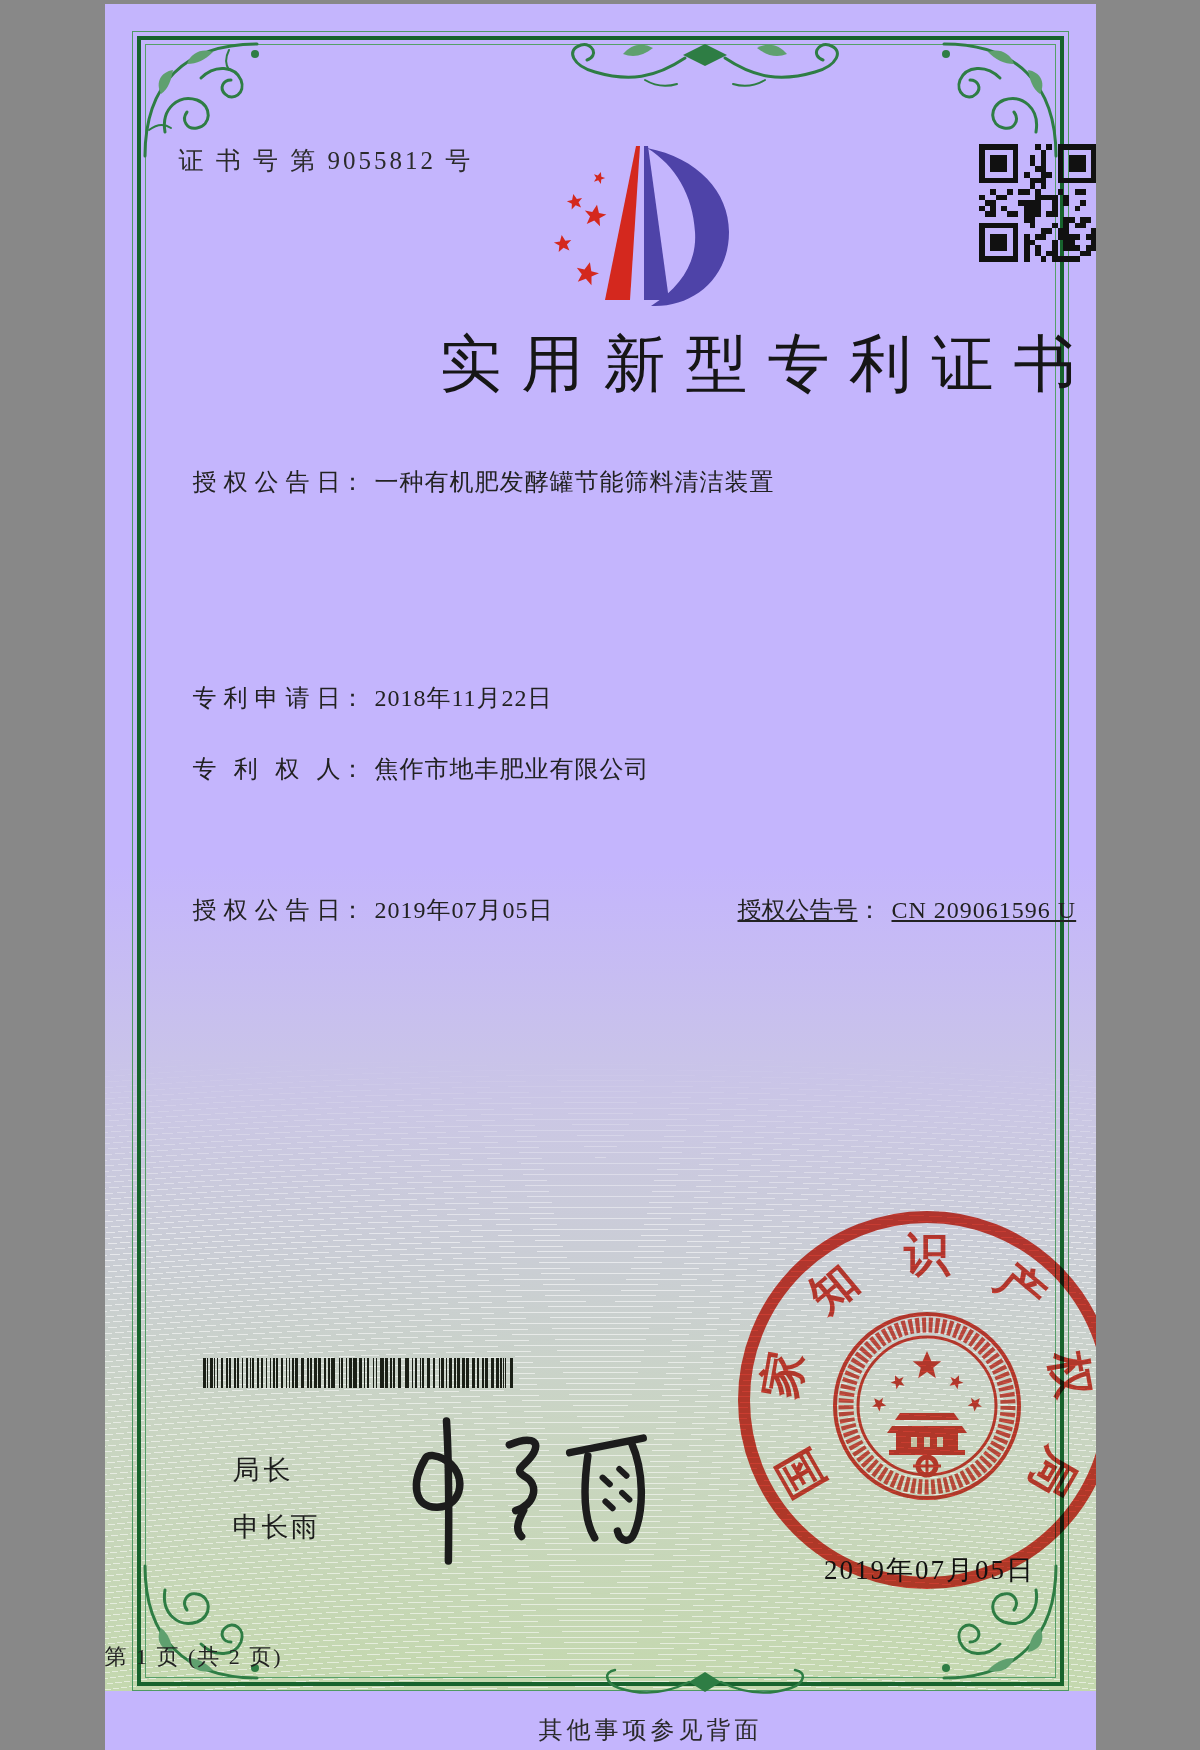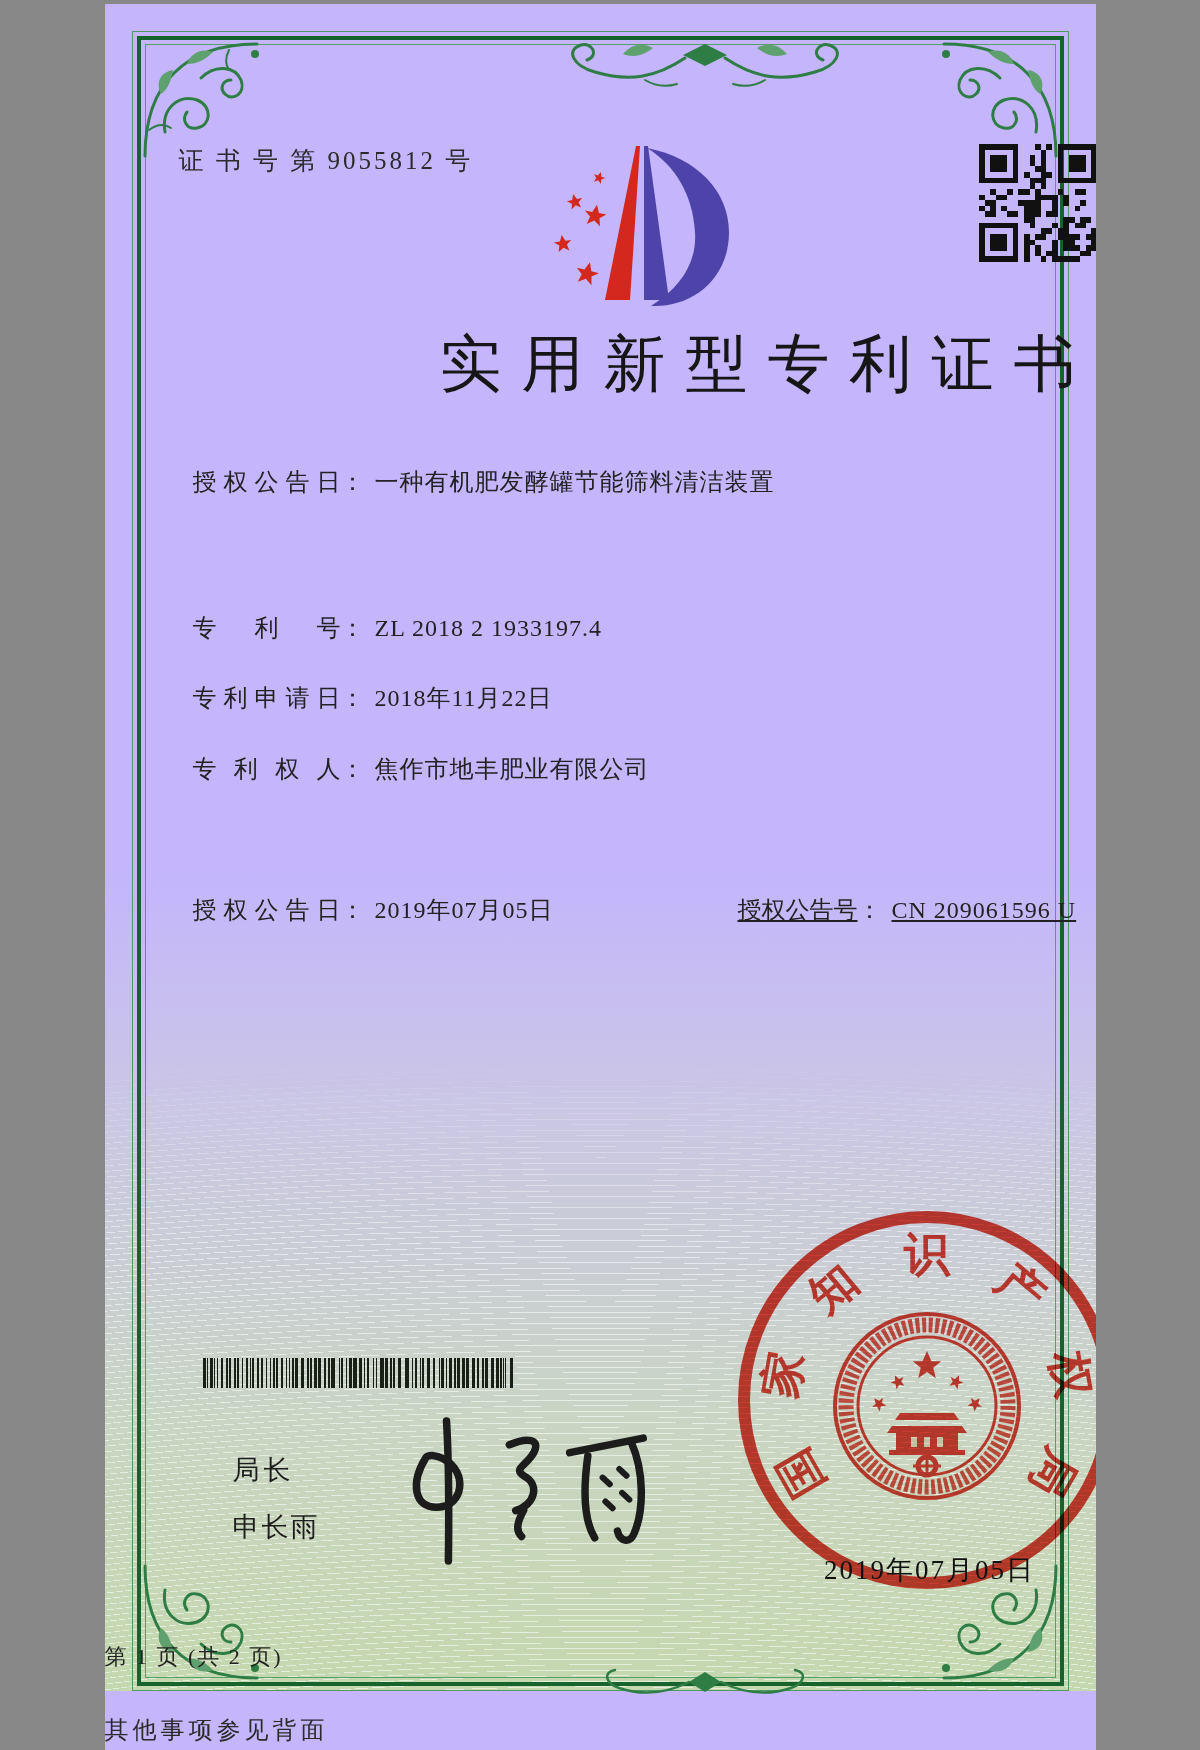--- a/index.html
+++ b/index.html
@@ -37,21 +37,21 @@
   .sig-name{position:absolute;left:128px;top:1505px;font-size:27px;letter-spacing:2px;color:#1d1d1d;
             font-family:"Liberation Sans","DejaVu Sans",sans-serif;}
   .sig{position:absolute;left:288px;top:1402px;transform:rotate(-2deg);}
   .seal{position:absolute;left:622px;top:1196px;mix-blend-mode:multiply;opacity:.93;}
   .seal text{fill:#dd3326;font-size:46px;font-weight:700;text-anchor:middle;dominant-baseline:central;
              font-family:"Liberation Serif","DejaVu Serif",serif;}
   .seal-date{position:absolute;left:650px;top:1548px;width:350px;text-align:center;
              font-size:27px;letter-spacing:2px;color:#111;z-index:6;}
   .pgno{position:absolute;left:0;top:1638px;width:1080px;text-align:left;font-size:22px;
         letter-spacing:2px;color:#222;}
-  .note{position:absolute;left:0;top:1710px;width:1092px;text-align:left;font-size:24px;
+  .note{position:absolute;left:0;top:1710px;width:1092px;text-align:center;font-size:24px;
         letter-spacing:4px;color:#2a2a2a;}
 </style>
 </head>
 <body>
 
 <div class="page">
   <div class="tint"></div>
   <div class="waves"></div>
 
   <div class="fr o"></div>
@@ -263,23 +263,20 @@
       <rect x="15" y="20" width="1" height="1" fill="#111"></rect>
       <rect x="16" y="20" width="1" height="1" fill="#111"></rect>
       <rect x="17" y="20" width="1" height="1" fill="#111"></rect>
     </svg>
 
   <h1 class="title">实用新型专利证书</h1>
 
   <div class="row" style="top:462px">
     <span class="flabel">授权公告日</span><span class="colon">：</span><span class="fval">一种有机肥发酵罐节能筛料清洁装置</span>
   </div>
-  <div class="row" style="top:608px">
-    <span class="flabel">专利号</span><span class="colon">：</span><span class="fval">ZL 2018 2 1933197.4</span>
-  </div>
   <div class="row" style="top:678px">
     <span class="flabel">专利申请日</span><span class="colon">：</span><span class="fval">2018年11月22日</span>
   </div>
   <div class="row" style="top:749px">
     <span class="flabel">专利权人</span><span class="colon">：</span><span class="fval">焦作市地丰肥业有限公司</span>
   </div>
   <div class="row" style="top:890px">
     <span class="flabel">授权公告日</span><span class="colon">：</span><span class="fval">2019年07月05日</span>
     <span class="pair2">
       <span>授权公告号</span><span class="colon">：</span><span class="fval">CN 209061596 U</span>

